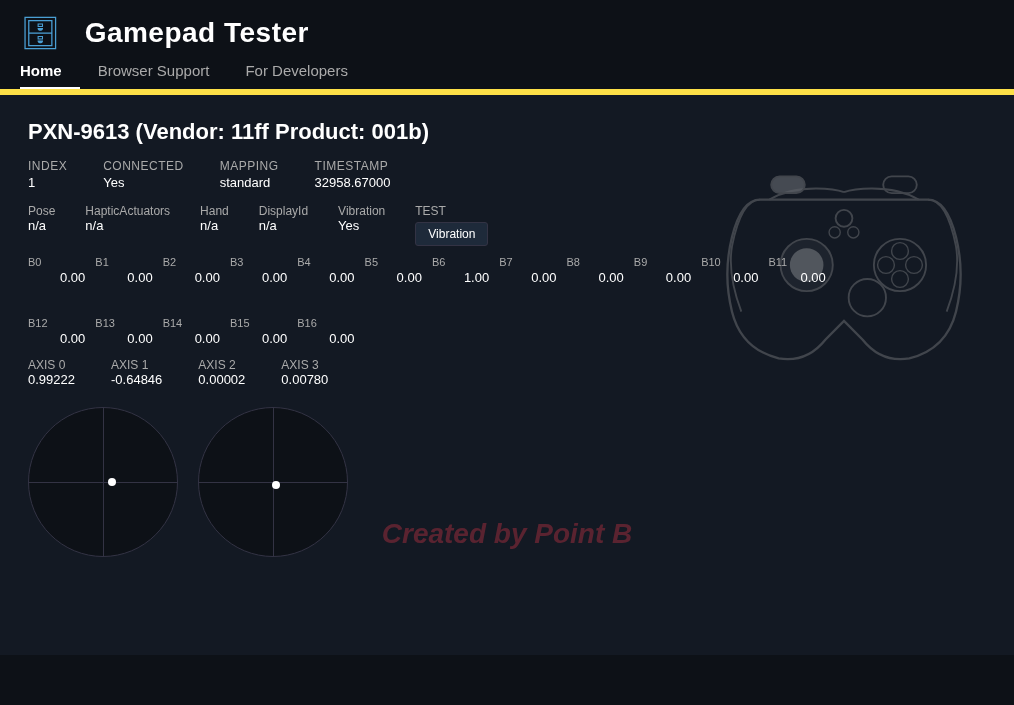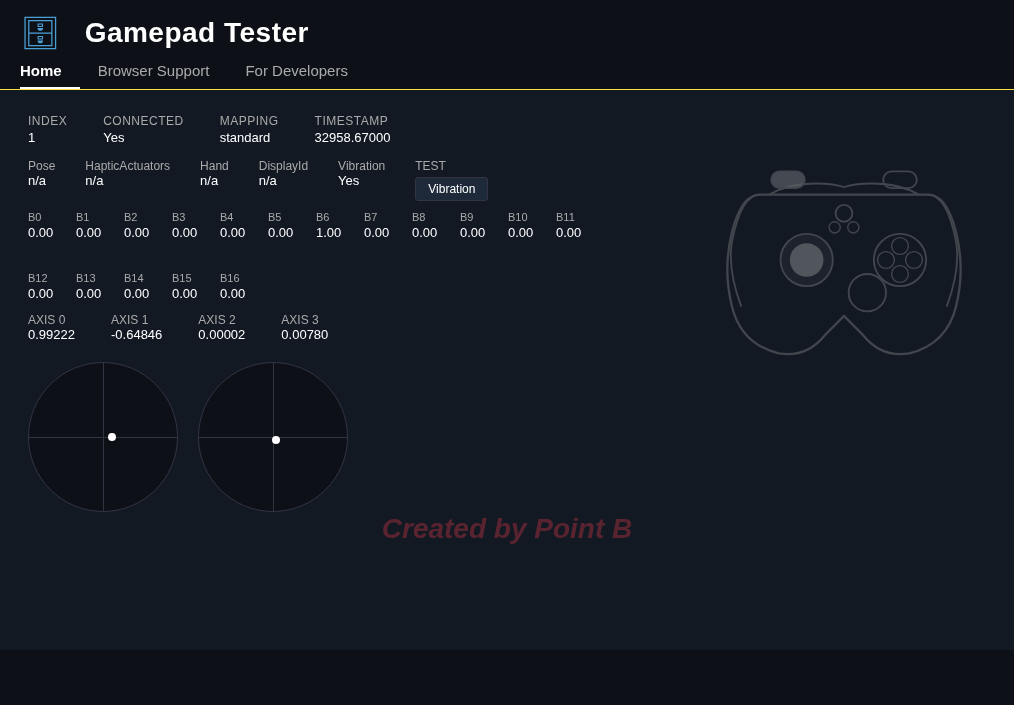--- a/index.html
+++ b/index.html
@@ -31,21 +31,21 @@
       color: #fff;
       letter-spacing: 0.5px;
     }
 
     
     .nav {
       background: #0d1117;
       display: flex;
       align-items: flex-end;
       padding: 0 20px;
-      border-bottom: 1px solid #fde047;
+      border-bottom: 6px solid #fde047;
       gap: 0;
     }
     .nav-item {
       padding: 10px 18px;
       color: #aaa;
       cursor: pointer;
       font-size: 15px;
       position: relative;
       text-decoration: none;
     }
@@ -136,20 +136,21 @@
       min-width: 38px;
     }
     .btn-label {
       color: #aaa;
       font-size: 11px;
       margin-bottom: 2px;
     }
     .btn-value {
       color: #fff;
       font-size: 13px;
+      margin-left: 32px;
     }
 
     
     .axes-section {
       margin-top: 12px;
       display: flex;
       gap: 36px;
     }
     .axis-item {
       display: flex;
@@ -297,20 +298,21 @@
 
       <rect x="192" y="55" width="36" height="18" rx="9" stroke="#aaa" stroke-width="2" fill="none"></rect>
 
       <circle cx="140" cy="115" r="6" stroke="#aaa" stroke-width="1.5" fill="none"></circle>
       <circle cx="160" cy="115" r="6" stroke="#aaa" stroke-width="1.5" fill="none"></circle>
 
       <circle cx="150" cy="100" r="9" stroke="#aaa" stroke-width="2" fill="none"></circle>
     </svg>
   </div>
 
+  <div class="controller-title">PXN-9613 (Vendor: 11ff Product: 001b)</div>
 
   <div class="info-grid">
     <div class="info-col">
       <span class="info-label">INDEX</span>
       <span class="info-value">1</span>
     </div>
     <div class="info-col">
       <span class="info-label">CONNECTED</span>
       <span class="info-value">Yes</span>
     </div>

